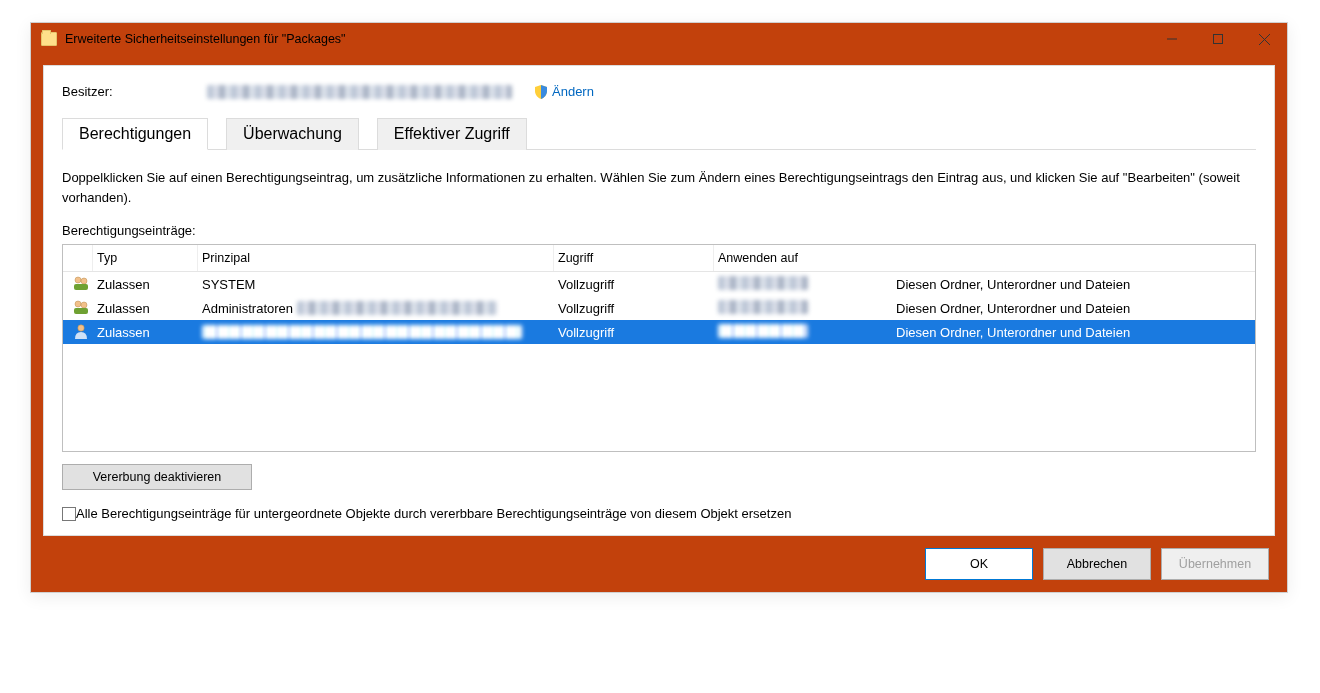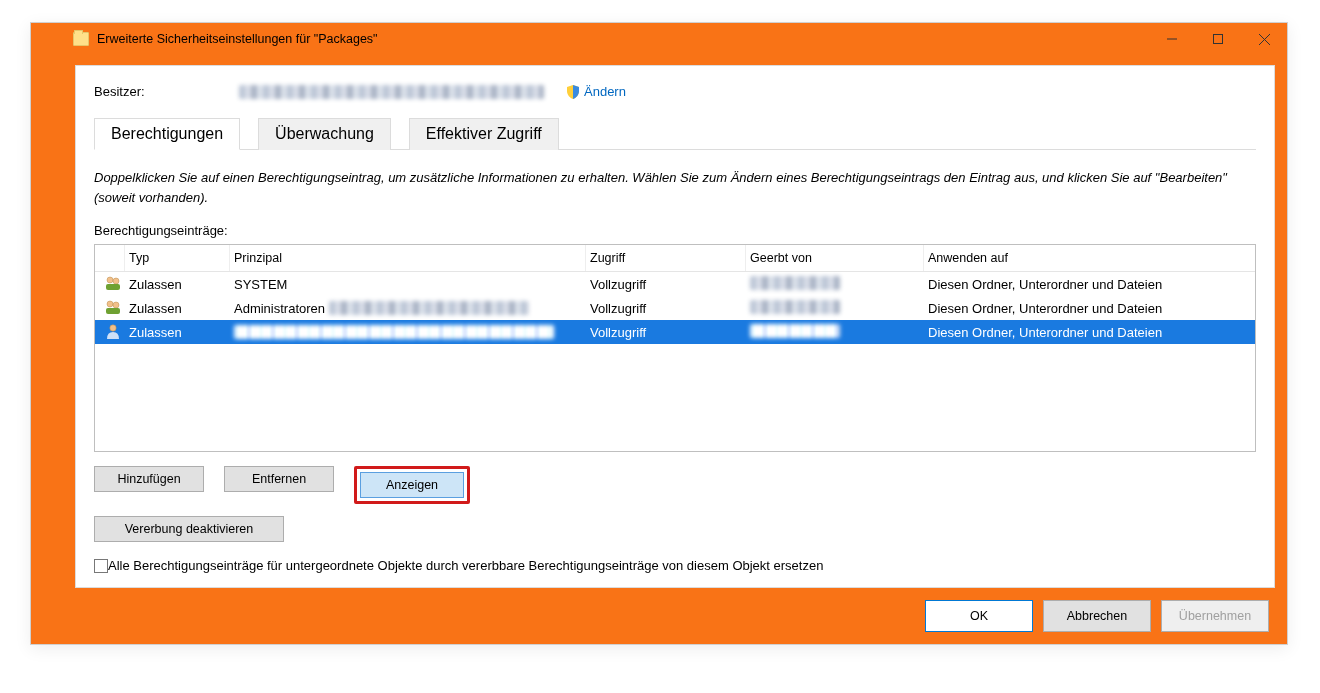--- a/index.html
+++ b/index.html
@@ -13,23 +13,22 @@
     width: 1320px;
     height: 693px;
     position: relative;
   }
   .window {
     position: absolute;
     left: 30px;
     top: 22px;
     width: 1258px;
     border: 1px solid #d0d0d0;
-    background: #f97316;
+    background: #c2410c;
     box-shadow: 0 4px 16px rgba(0,0,0,0.07);
-    padding-left: 32px;
   }
   .titlebar {
     height: 32px;
     display: flex;
     align-items: center;
     padding: 0 0 0 10px;
   }
   .folder-icon {
     width: 16px; height: 14px;
     background: #ffe08a;
@@ -103,21 +102,20 @@
     cursor: pointer;
   }
   .tab.active {
     background: #fff;
     border-bottom: 1px solid #fff;
   }
   .instructions {
     font-size: 13px;
     margin: 18px 0 16px 0;
     line-height: 1.5;
-    font-style: italic;
   }
   .list-label { font-size: 13px; margin-bottom: 6px; }
   .listbox {
     border: 1px solid #bfbfbf;
     height: 208px;
     overflow: hidden;
   }
   .list-header {
     display: grid;
     grid-template-columns: 30px 105px 356px 160px 178px auto;
@@ -228,21 +226,20 @@
       <div class="instructions">Doppelklicken Sie auf einen Berechtigungseintrag, um zusätzliche Informationen zu erhalten. Wählen Sie zum Ändern eines Berechtigungseintrags den Eintrag aus, und klicken Sie auf "Bearbeiten" (soweit vorhanden).</div>
 
       <div class="list-label">Berechtigungseinträge:</div>
 
       <div class="listbox">
         <div class="list-header">
           <div class="lh-cell"></div>
           <div class="lh-cell">Typ</div>
           <div class="lh-cell">Prinzipal</div>
           <div class="lh-cell">Zugriff</div>
-          <div class="lh-cell">Geerbt von</div>
           <div class="lh-cell">Anwenden auf</div>
         </div>
         <div id="rows">
             <div class="list-row">
               <div class="cell"><span class="row-icon"><svg width="16" height="16">
                     <circle cx="5" cy="5" r="3" fill="#f2c08a" stroke="#b88a4a" stroke-width="0.5"></circle>
                     <circle cx="11" cy="6" r="3" fill="#f2c08a" stroke="#b88a4a" stroke-width="0.5"></circle>
                     <rect x="1" y="9" width="14" height="6" rx="2" fill="#6fa132"></rect>
                   </svg></span></div>
               <div class="cell">Zulassen</div>
@@ -283,27 +280,20 @@
                   <span class="blur" style="width: 320px;"></span>
                 </span>
               </div>
               <div class="cell">Vollzugriff</div>
               <div class="cell"><span class="blur" style="width: 90px;"></span></div>
               <div class="cell">Diesen Ordner, Unterordner und Dateien</div>
             </div>
           </div>
       </div>
 
-      <div class="btn-row">
-        <button class="btn">Hinzufügen</button>
-        <button class="btn">Entfernen</button>
-        <span class="highlight-box">
-          <button class="btn">Anzeigen</button>
-        </span>
-      </div>
       <div class="btn-row2">
         <button class="btn wide">Vererbung deaktivieren</button>
       </div>
 
       <div class="checkbox-row">
         <span class="checkbox-box"></span>
         <span>Alle Berechtigungseinträge für untergeordnete Objekte durch vererbbare Berechtigungseinträge von diesem Objekt ersetzen</span>
       </div>
     </div>
 

